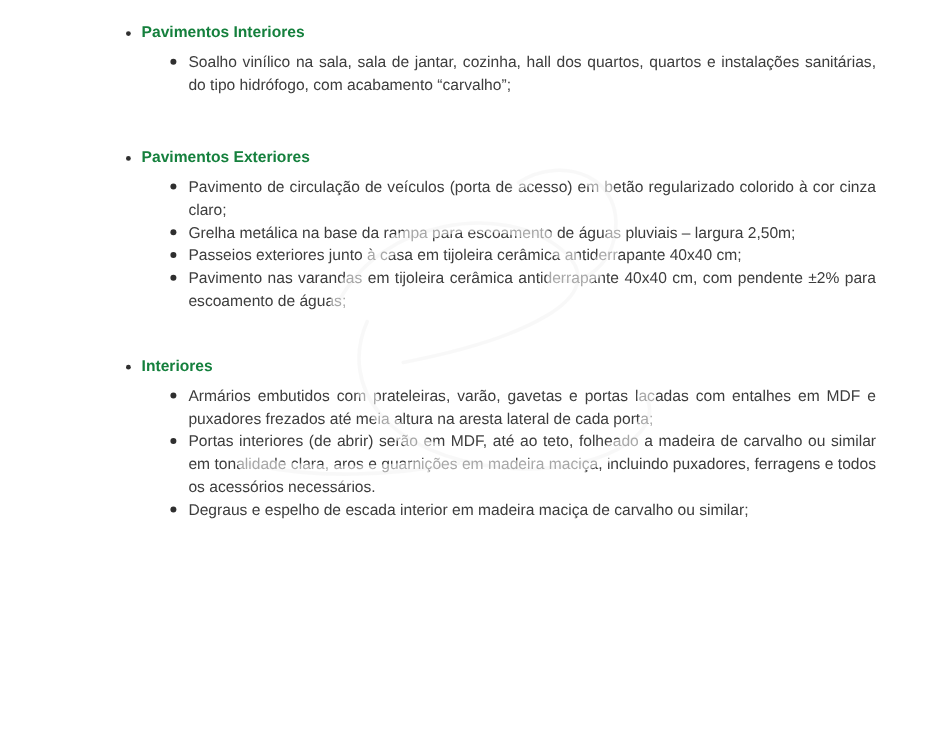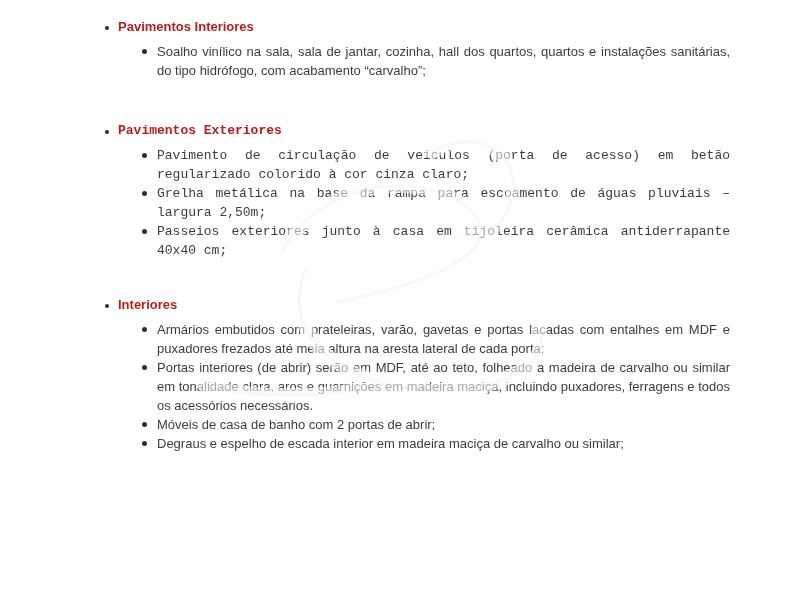--- a/index.html
+++ b/index.html
@@ -42,21 +42,21 @@
     flex: none;
     width: 4px;
     height: 4px;
     border-radius: 50%;
     background: #2f2f2f;
     margin-right: 9px;
     margin-top: 1px;
   }
   .heading {
     font-weight: bold;
-    color: #b91c1c;
+    color: #15803d;
   }
   .items {
     margin-top: 5px;
   }
   .item-row {
     display: flex;
     margin-left: 142px;
     margin-right: 56px;
     line-height: 19px;
   }
@@ -66,21 +66,21 @@
     height: 5px;
     border-radius: 50%;
     background: #2f2f2f;
     margin-top: 7px;
     margin-right: 10px;
   }
   .item-text {
     flex: 1;
     text-align: justify;
   }
-  .sec-2 { margin-top: 41px; font-family: Liberation Mono, monospace; }
+  .sec-2 { margin-top: 41px; }
   .sec-3 { margin-top: 35px; }
   .wm-over { z-index: 2; }
 </style>
 </head>
 <body>
 
 <div class="page">
 
   <svg class="wm wm-under" width="786" height="610" viewBox="0 0 786 610" aria-hidden="true">
     <g fill="none" stroke-width="3" stroke-linecap="round" opacity="0.9">
@@ -117,40 +117,40 @@
           <div class="item-text">Pavimento de circulação de veículos (porta de acesso) em betão regularizado colorido à cor cinza claro;</div>
         </div>
         <div class="item-row">
           <span class="b2"></span>
           <div class="item-text">Grelha metálica na base da rampa para escoamento de águas pluviais – largura 2,50m;</div>
         </div>
         <div class="item-row">
           <span class="b2"></span>
           <div class="item-text">Passeios exteriores junto à casa em tijoleira cerâmica antiderrapante 40x40 cm;</div>
         </div>
+        <div class="item-row">
+          <span class="b2"></span>
+          <div class="item-text">Pavimento nas varandas em tijoleira cerâmica antiderrapante 40x40 cm, com pendente ±2% para escoamento de águas;</div>
+        </div>
       </div>
     </section>
 
     <section class="sec-3">
       <div class="heading-row">
         <span class="b1"></span>
         <span class="heading">Interiores</span>
       </div>
       <div class="items">
         <div class="item-row">
           <span class="b2"></span>
           <div class="item-text">Armários embutidos com prateleiras, varão, gavetas e portas lacadas com entalhes em MDF e puxadores frezados até meia altura na aresta lateral de cada porta;</div>
         </div>
         <div class="item-row">
           <span class="b2"></span>
           <div class="item-text">Portas interiores (de abrir) serão em MDF, até ao teto, folheado a madeira de carvalho ou similar em tonalidade clara, aros e guarnições em madeira maciça, incluindo puxadores, ferragens e todos os acessórios necessários.</div>
-        </div>
-        <div class="item-row">
-          <span class="b2"></span>
-          <div class="item-text">Móveis de casa de banho com 2 portas de abrir;</div>
         </div>
         <div class="item-row">
           <span class="b2"></span>
           <div class="item-text">Degraus e espelho de escada interior em madeira maciça de carvalho ou similar;</div>
         </div>
       </div>
     </section>
 
   </div>
 

